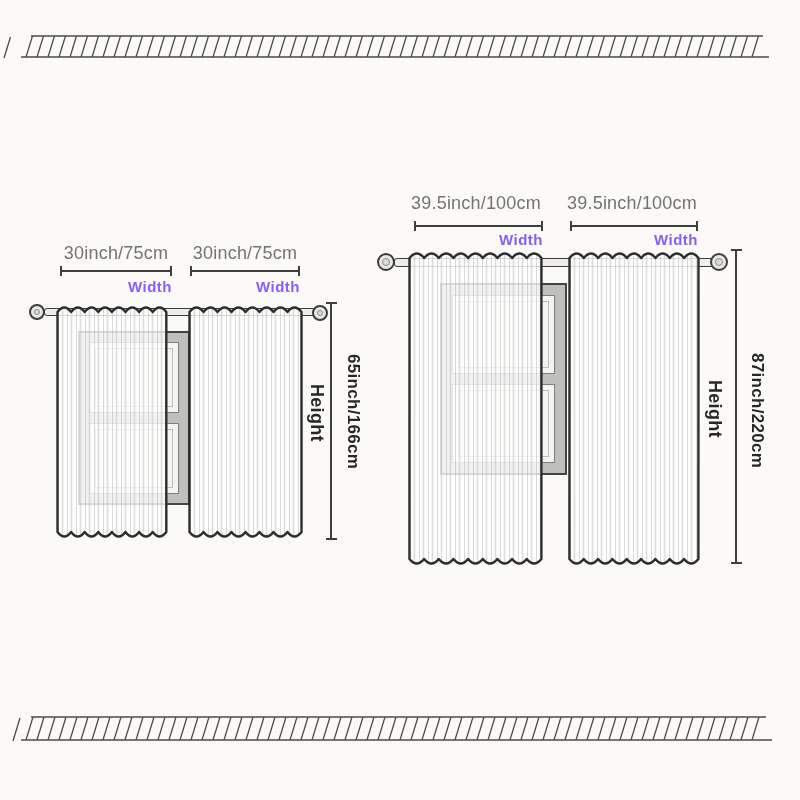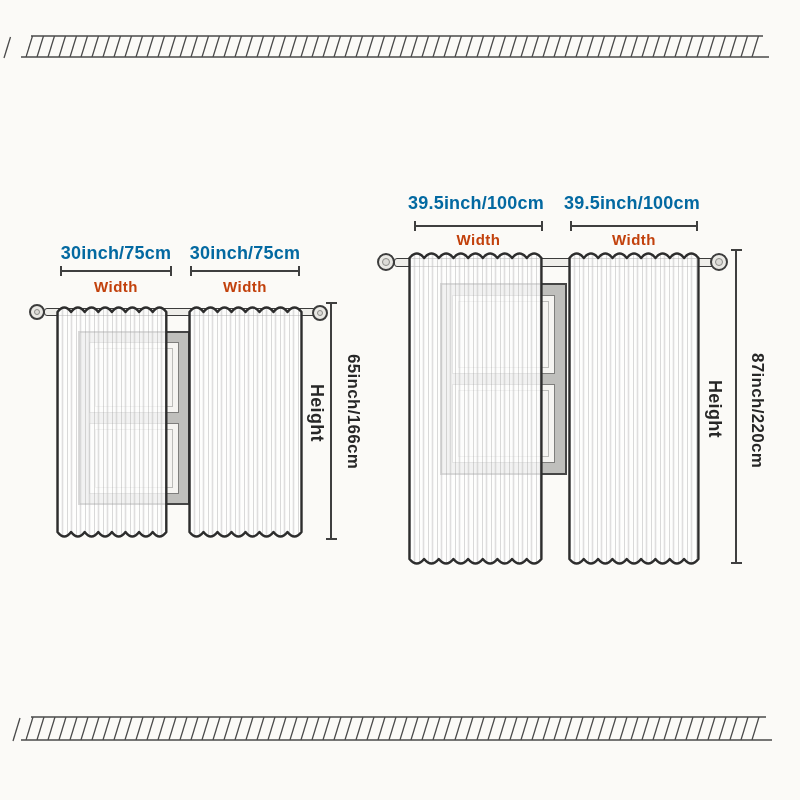--- a/index.html
+++ b/index.html
@@ -9,26 +9,26 @@
     width: 800px; height: 800px;
     background: #fbfaf7;
     font-family: "Liberation Sans", sans-serif;
     overflow: hidden;
   }
   .bg { position:absolute; left:0; top:0; }
 
   
   .size-label {
     position:absolute; text-align:center;
-    font-weight:700; font-size:18px; color:#0369a1; letter-spacing:.2px;
+    font-weight:400; font-size:18px; color:#737373; letter-spacing:.2px;
     white-space:nowrap;
   }
   .cap-label {
-    position:absolute; text-align:center;
-    font-weight:700; font-size:15px; color:#c2410c; letter-spacing:.5px;
+    position:absolute; text-align:right;
+    font-weight:700; font-size:15px; color:#8b5cf6; letter-spacing:.5px;
   }
   .v-label {
     position:absolute; writing-mode:vertical-rl; text-align:center;
     font-weight:700; color:#272727; letter-spacing:.3px; white-space:nowrap;
   }
   .v-size { font-size:17px; }
   .v-cap  { font-size:18px; }
 
   
   .dim-h {

